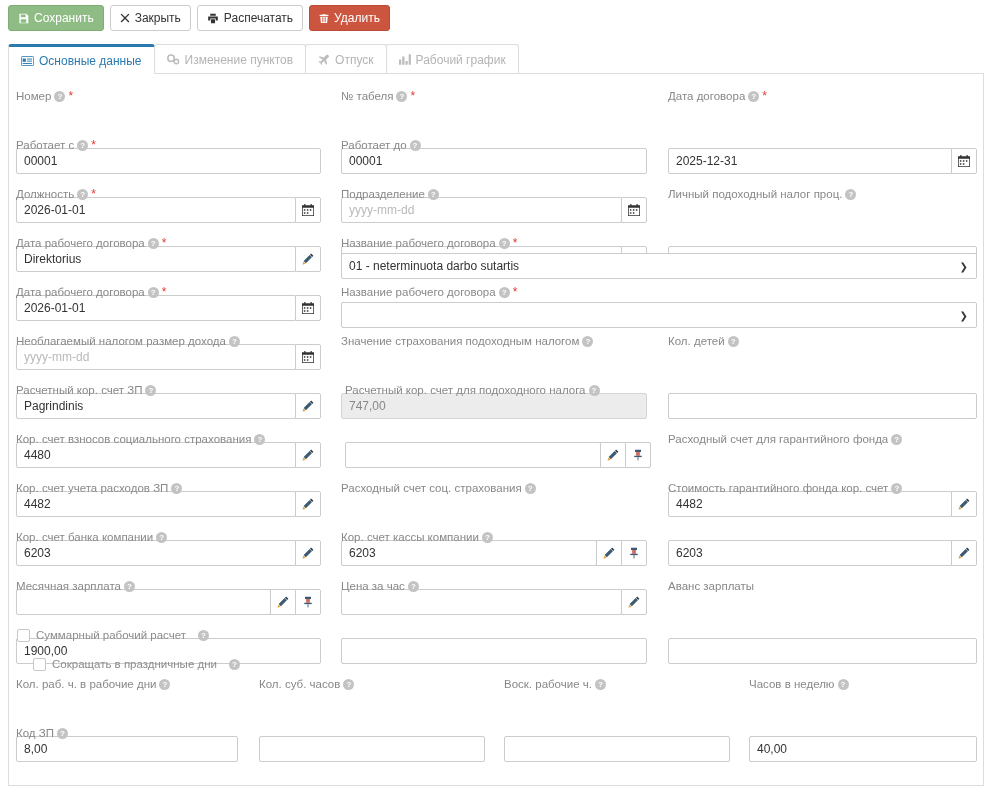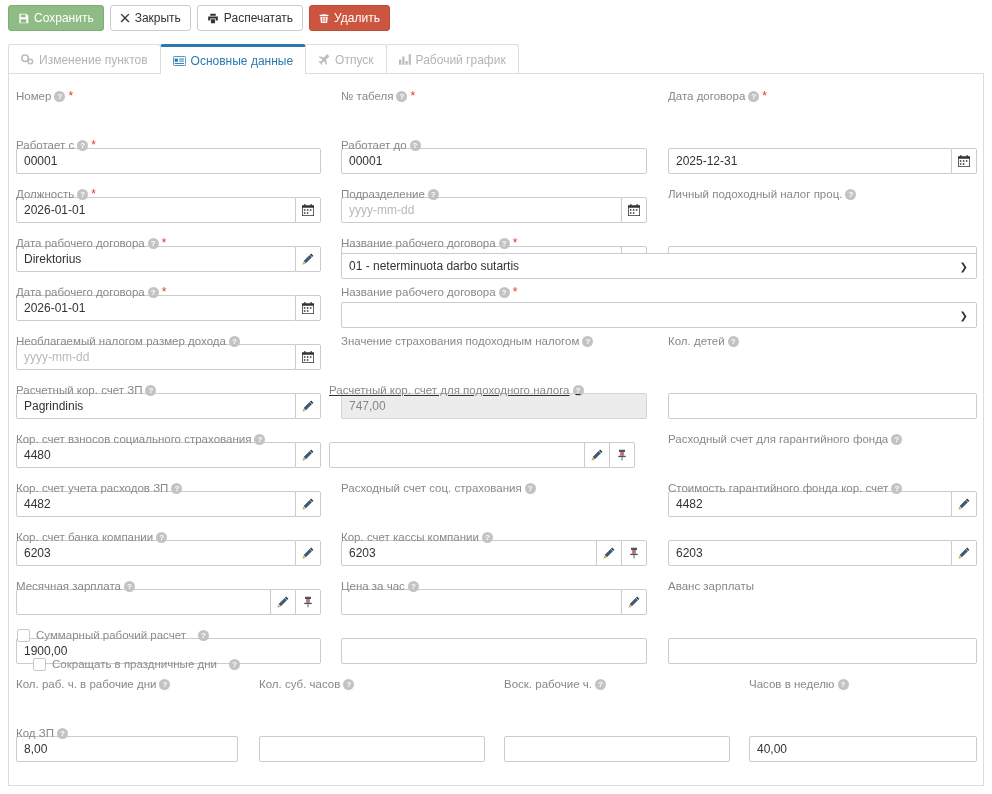--- a/index.html
+++ b/index.html
@@ -114,40 +114,40 @@
     <span class="gi">
       <svg width="10" height="11" viewBox="0 0 16 16">
           <path fill="#fff" d="M6 1h4l1 1h4v2H1V2h4l1-1zM2 5h12l-1 10H3L2 5zm3 1v8h1V6H5zm2.5 0v8h1V6h-1zM10 6v8h1V6h-1z"></path>
         </svg>
     </span>
     <span>Удалить</span>
   </div>
 </div>
 
 <div class="tabs">
-  <div class="tab">
-    <span class="gi">
-      <svg width="13" height="11" viewBox="0 0 16 13">
-          <circle cx="5" cy="5" r="4" fill="none" stroke="#bdbdbd" stroke-width="2"></circle>
-          <circle cx="11.5" cy="9" r="2.8" fill="none" stroke="#bdbdbd" stroke-width="1.8"></circle>
-        </svg>
-    </span>
-    <span>Изменение пунктов</span>
-  </div>
   <div class="tab active">
     <span class="gi">
       <svg width="13" height="10" viewBox="0 0 16 12">
           <rect x="0.5" y="0.5" width="15" height="11" rx="1" fill="none" stroke="#2a7ab0"></rect>
           <rect x="2" y="3" width="4" height="4" fill="#2a7ab0"></rect>
           <rect x="7.5" y="3" width="6" height="1.2" fill="#2a7ab0"></rect>
           <rect x="7.5" y="5.5" width="6" height="1.2" fill="#2a7ab0"></rect>
           <rect x="2" y="8.4" width="11.5" height="1.2" fill="#2a7ab0"></rect>
         </svg>
     </span>
     <span>Основные данные</span>
+  </div>
+  <div class="tab">
+    <span class="gi">
+      <svg width="13" height="11" viewBox="0 0 16 13">
+          <circle cx="5" cy="5" r="4" fill="none" stroke="#bdbdbd" stroke-width="2"></circle>
+          <circle cx="11.5" cy="9" r="2.8" fill="none" stroke="#bdbdbd" stroke-width="1.8"></circle>
+        </svg>
+    </span>
+    <span>Изменение пунктов</span>
   </div>
   <div class="tab">
     <span class="gi">
       <svg width="12" height="11" viewBox="0 0 16 16">
           <path fill="#bdbdbd" d="M15 2.5c.6.6.3 1.6-.5 2.3L11 8l1.5 6.5-1.5 1-3-5.5-3 3 .3 2.3-1.2.7-1.4-2.8L0 11.8l.7-1.2 2.3.3 3-3L.5 4.9l1-1.5L8 5l3.2-3.5c.7-.8 1.7-1.1 2.3-.5z"></path>
         </svg>
     </span>
     <span>Отпуск</span>
   </div>
   <div class="tab">
@@ -422,21 +422,21 @@
       <div class="addon">
         <svg width="12" height="12" viewBox="0 0 16 16">
             <path fill="#2c3e50" d="M12.2 0.8l3 3-1.6 1.6-3-3z"></path>
             <path fill="#3d5a73" d="M10.2 2.6l3 3-8 8-3-3z"></path>
             <path fill="#e8a33d" d="M1.9 11.2l3 3L0.6 15.6z"></path>
           </svg>
       </div>
     </div>
   </div>
 
-  <div class="fld" style="left:320px; top:309px; width:306px;text-decoration:underline;">
+  <div class="fld" style="left:336px; top:309px; width:306px;">
     <div class="lbl">
       <span>Расчетный кор. счет для подоходного налога</span>
       <span class="help">?</span>
     </div>
     <div class="ctl">
       <input class="tx" style="">
       <div class="addon">
         <svg width="12" height="12" viewBox="0 0 16 16">
             <path fill="#2c3e50" d="M12.2 0.8l3 3-1.6 1.6-3-3z"></path>
             <path fill="#3d5a73" d="M10.2 2.6l3 3-8 8-3-3z"></path>

